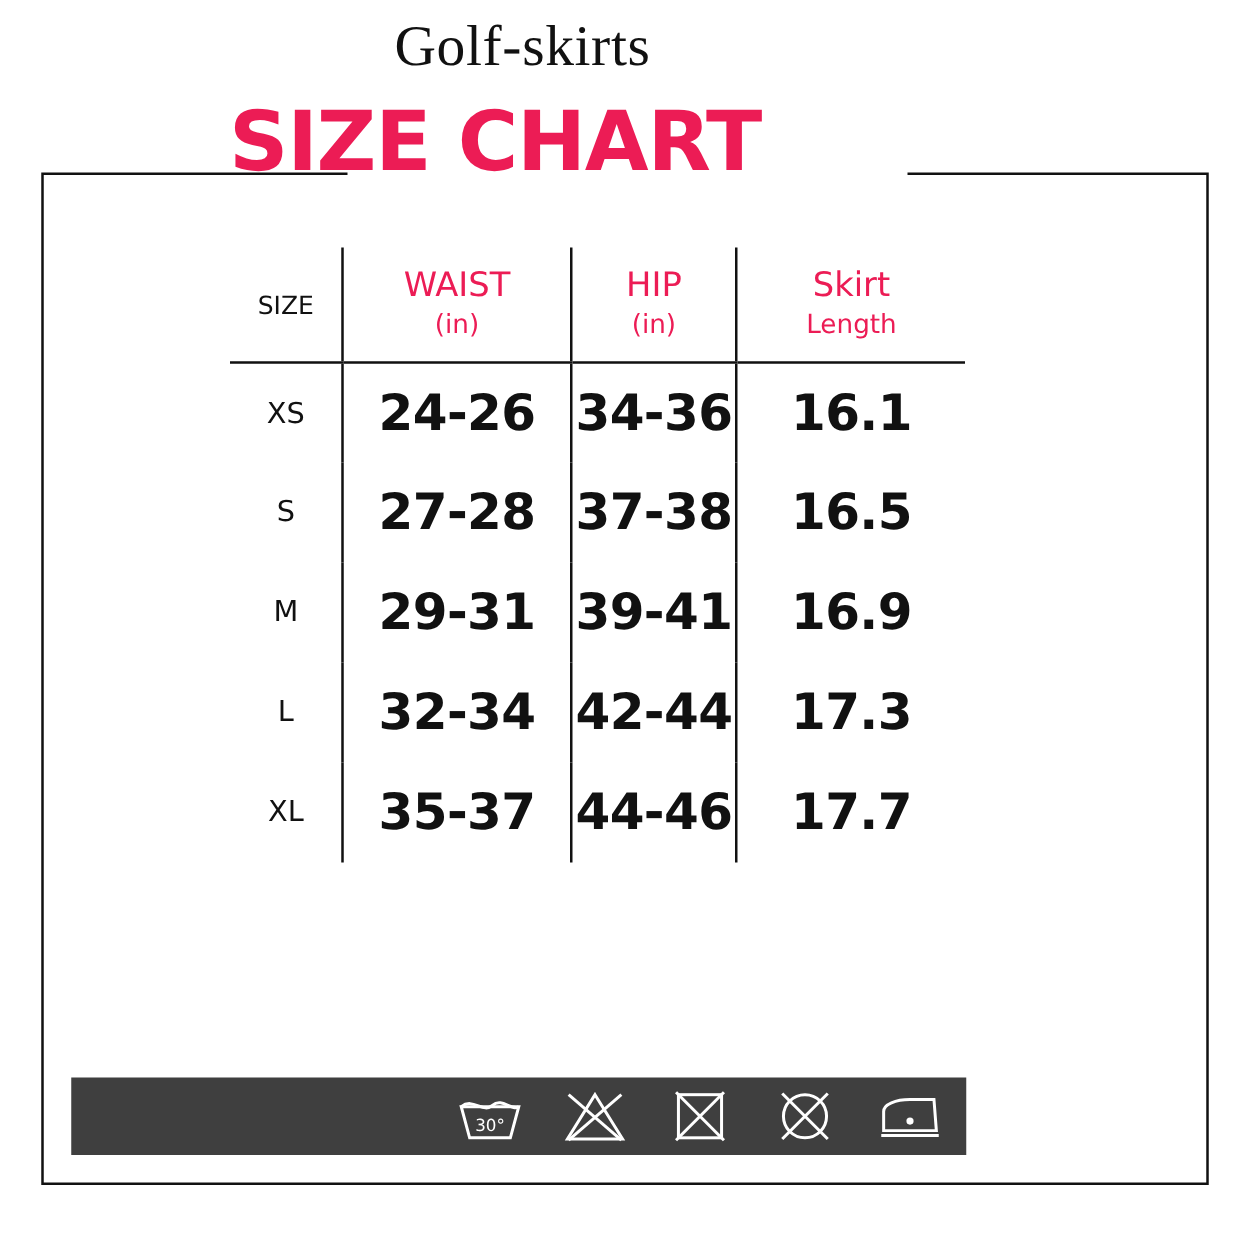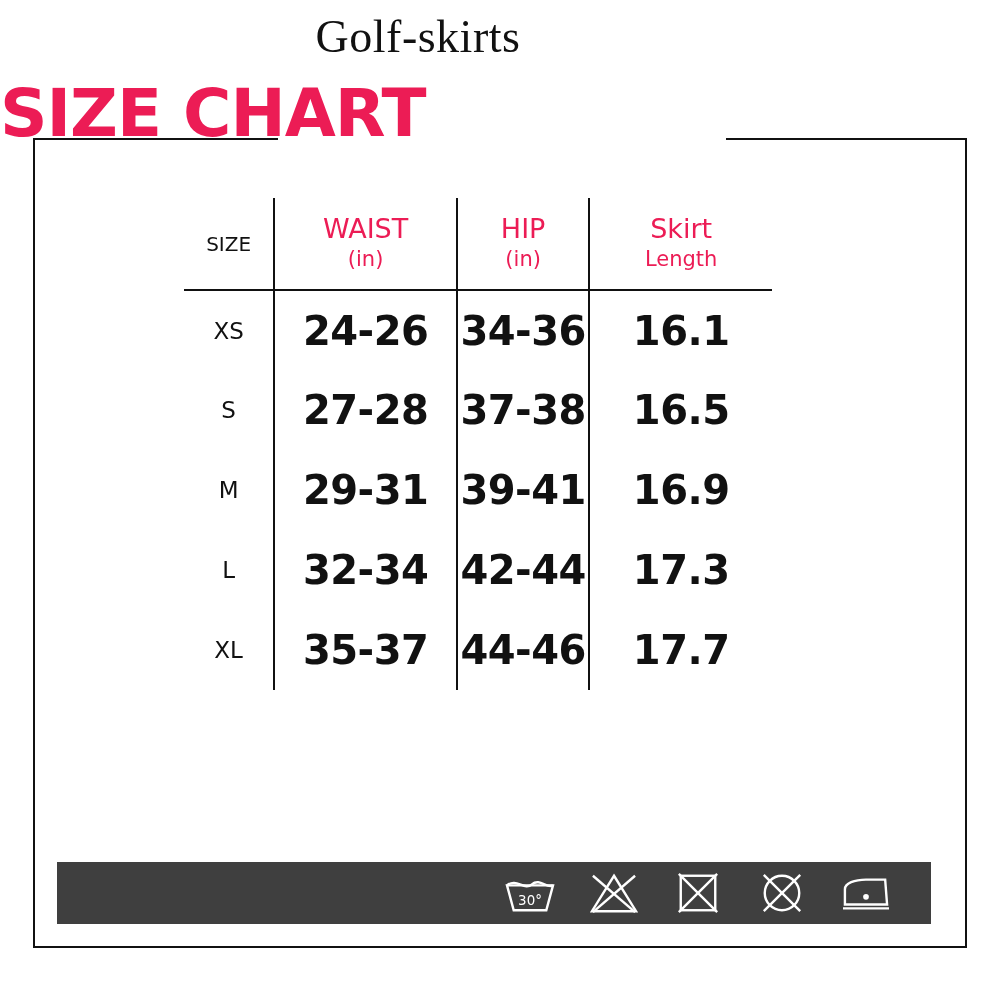--- a/index.html
+++ b/index.html
@@ -30,21 +30,21 @@
     font-size: 46px;
     font-weight: 400;
     color: #111111;
     letter-spacing: 0.5px;
   }
   .size-chart-title {
     position: absolute;
     top: 78px;
     left: 0;
     width: 792px;
-    text-align: left;
+    text-align: center;
     font-family: "DejaVu Sans", sans-serif;
     font-size: 66px;
     font-weight: bold;
     color: #ec1c55;
     letter-spacing: -1px;
     z-index: 3;
     line-height: 72px;
   }
 
   
@@ -126,28 +126,28 @@
     color: #111111;
     letter-spacing: -0.5px;
     font-weight: bold;
   }
 
   
   .care-bar {
     position: absolute;
     left: 57px;
     top: 862px;
-    width: 874px;
+    width: 716px;
     height: 62px;
     background: #3f3f3f;
     z-index: 5;
     display: flex;
     align-items: center;
     justify-content: flex-end;
-    padding-right: 20px;
+    padding-right: 0;
   }
   .care-icons {
     display: flex;
     align-items: center;
     gap: 26px;
     padding-right: 16px;
   }
   .care-icon { width: 58px; height: 46px; display: block; }
 </style>
 </head>

